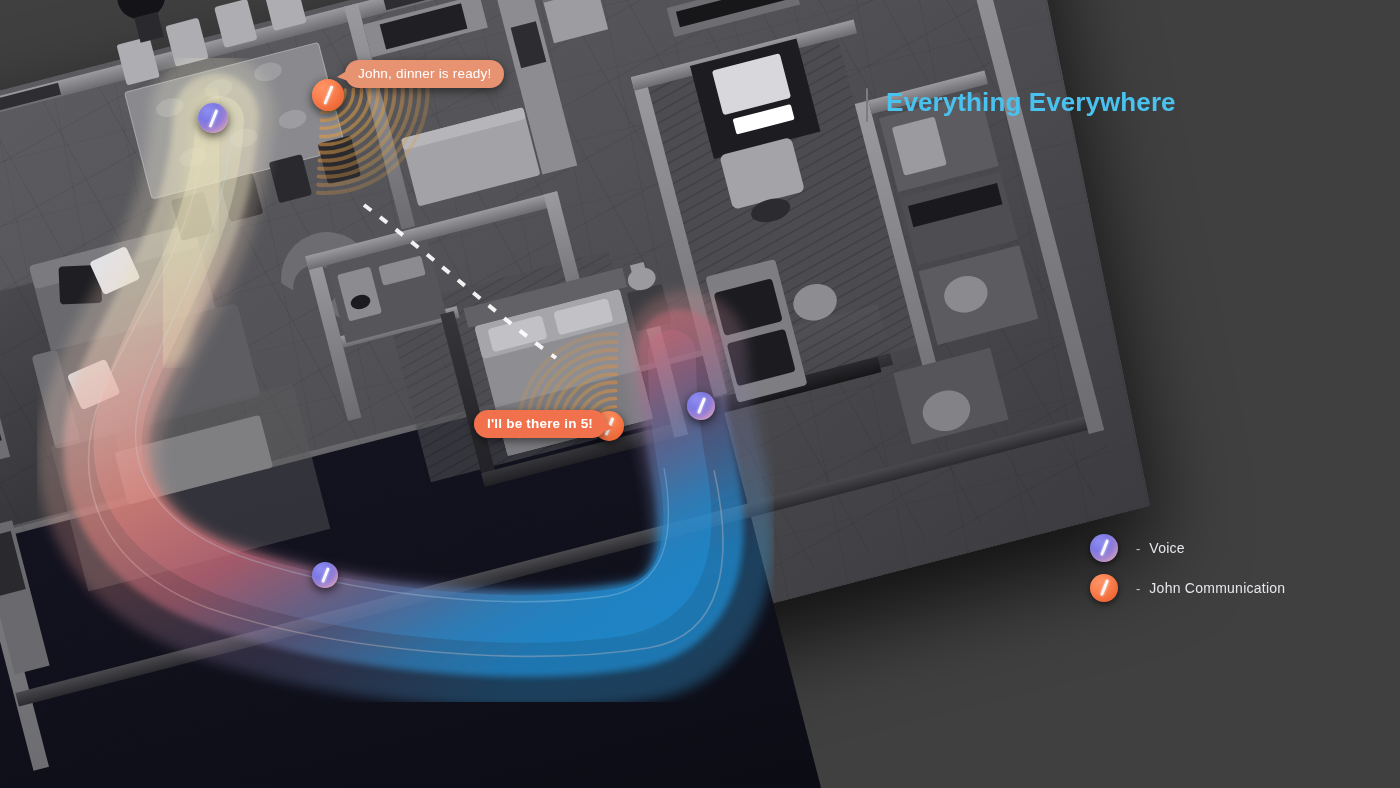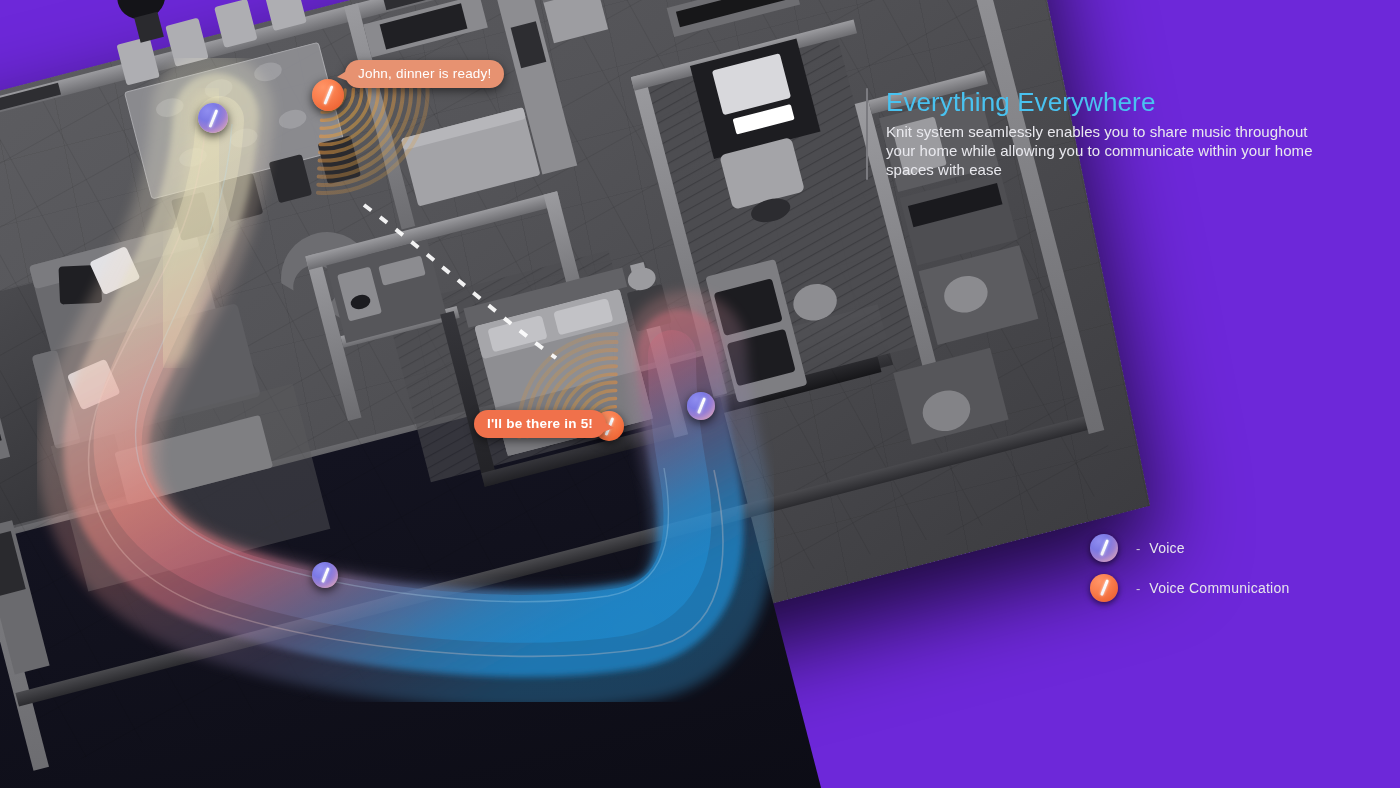--- a/index.html
+++ b/index.html
@@ -1,18 +1,18 @@
 <!DOCTYPE html>
 <html><head>
 <meta charset="utf-8">
 <style>
   html,body{margin:0;padding:0;background:#07070b;}
   body{width:1400px;height:788px;overflow:hidden;font-family:"Liberation Sans",sans-serif;}
 
-  #stage{position:relative;width:1400px;height:788px;background:#6d28d9;overflow:hidden;}
+  #stage{position:relative;width:1400px;height:788px;background:#404040;overflow:hidden;}
 
   
   .floor-wrap{position:absolute;left:0;top:0;width:1400px;height:788px;}
 
   .slab{
     position:absolute;
     background:#56565a;
     transform-origin:50% 50%;
   }
   
@@ -107,21 +107,21 @@
     right:-8px;bottom:6px;
     border-top:7px solid transparent;
     border-bottom:4px solid transparent;
     border-left:11px solid #f0714b;
   }
 
   
   #text-panel{position:absolute;left:866px;top:88px;display:flex;gap:18px;}
   #panel-rule{width:2px;background:#7b7b80;border-radius:1px;align-self:stretch;}
   #panel-title{
-    color:#49c2f0;font-size:26px;line-height:1.12;font-weight:400;
+    color:#49c2f0;font-size:26px;line-height:1.12;font-weight:700;
     margin:0 0 5px 0;letter-spacing:.1px;
   }
   #panel-body{
     color:#e9e9ee;font-size:15px;line-height:1.28;font-weight:300;
     max-width:430px;margin:0;letter-spacing:.05px;
   }
 
   
   #legend{position:absolute;left:1090px;top:528px;}
   .legend-row{display:flex;align-items:center;height:40px;margin-bottom:0px;}
@@ -469,37 +469,36 @@
       <span class="tail"></span>
       <span>I'll be there in 5!</span>
     </div>
 
   </div>
 
   <div id="text-panel">
     <div id="panel-rule"></div>
     <div>
       <h1 id="panel-title">Everything Everywhere</h1>
-      <p id="panel-body">Knit system seamlessly enables you to share music throughout your home while allowing you to communicate within your home spaces with ease</p>
     </div>
   </div>
 
   <div id="legend">
 
     <div class="legend-row">
       <span class="legend-badge badge music" style="position:relative;left:auto;top:auto;">
         <i class="slash"></i>
       </span>
       <span class="legend-dash">-</span>
       <span class="legend-label">Voice</span>
     </div>
 
     <div class="legend-row">
       <span class="legend-badge badge voice" style="position:relative;left:auto;top:auto;">
         <i class="slash"></i>
       </span>
       <span class="legend-dash">-</span>
-      <span class="legend-label">Voice Communication</span>
+      <span class="legend-label">John Communication</span>
     </div>
 
   </div>
 
 </div>
 
 </body></html>

